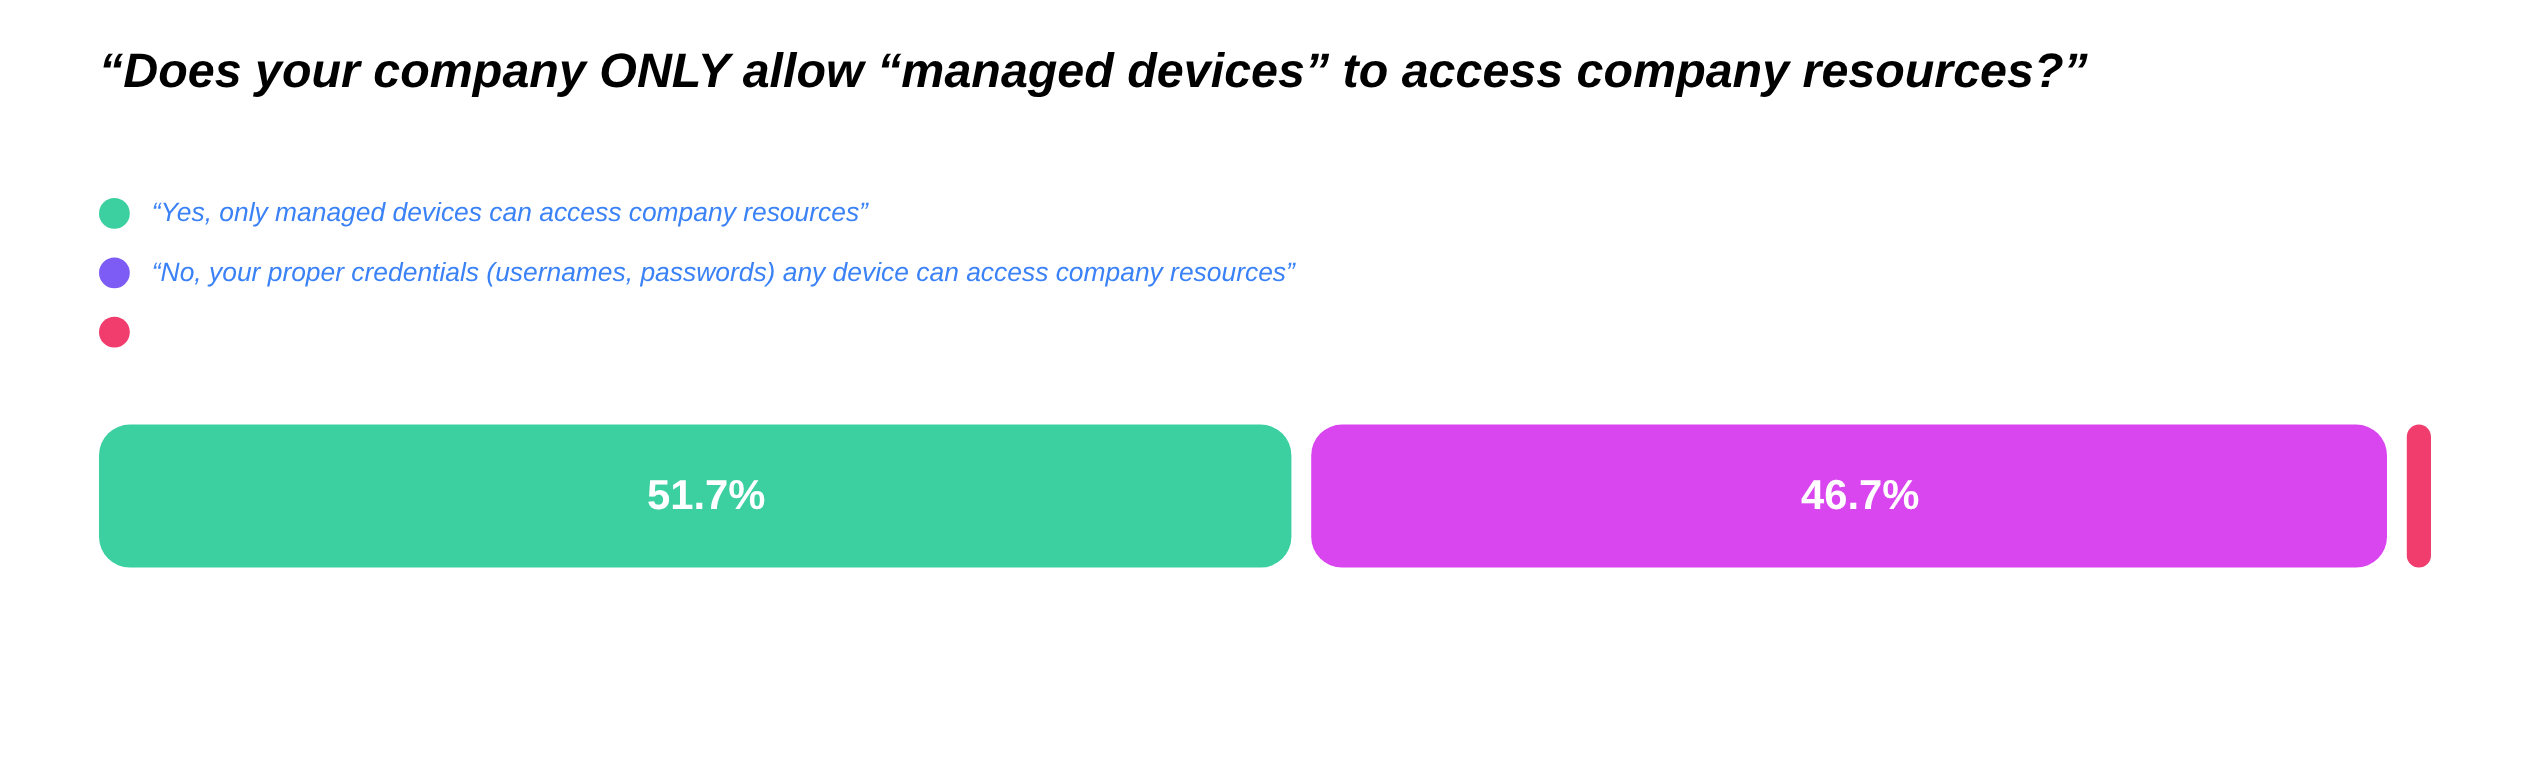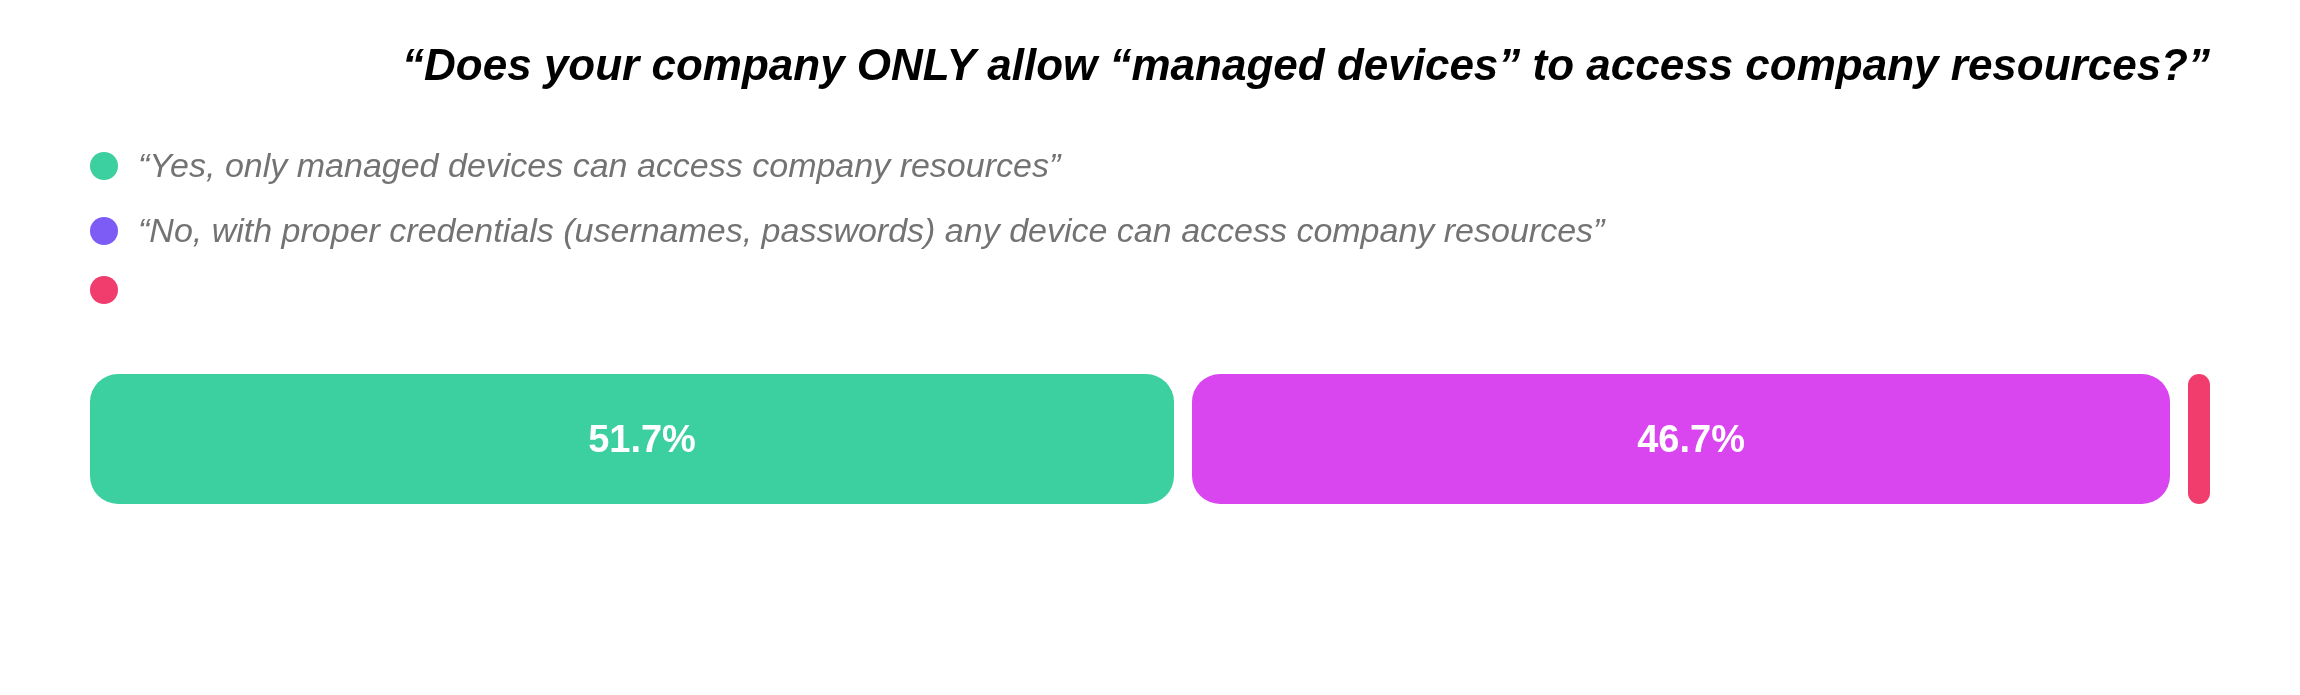--- a/index.html
+++ b/index.html
@@ -12,22 +12,22 @@
       background: #ffffff;
       width: 2300px;
       height: 695px;
       padding: 40px 90px 60px 90px;
     }
     .title {
       font-style: italic;
       font-weight: 600;
       font-size: 44px;
       color: #000000;
-      text-align: right;
-      margin-bottom: 56px;
+      text-align: left;
+      margin-bottom: 90px;
     }
     .legend {
       display: flex;
       flex-direction: column;
       gap: 26px;
       margin-bottom: 70px;
     }
     .legend-item {
       display: flex;
       align-items: center;
@@ -35,22 +35,22 @@
     }
     .legend-dot {
       width: 28px;
       height: 28px;
       border-radius: 50%;
       flex-shrink: 0;
     }
     .legend-label {
       font-style: italic;
       font-weight: 500;
-      font-size: 34px;
-      color: #737373;
+      font-size: 24px;
+      color: #3b82f6;
     }
     .bar-container {
       display: flex;
       gap: 18px;
       align-items: stretch;
       height: 130px;
     }
     .bar-segment {
       border-radius: 28px;
       display: flex;
@@ -71,21 +71,21 @@
 
 <h1 class="title">“Does your company ONLY allow “managed devices” to access company resources?”</h1>
 
 <div class="legend">
   <div class="legend-item">
     <span class="legend-dot" style="background:#3ccfa0"></span>
     <span class="legend-label">“Yes, only managed devices can access company resources”</span>
   </div>
   <div class="legend-item">
     <span class="legend-dot" style="background:#7c5cf4"></span>
-    <span class="legend-label">“No, with proper credentials (usernames, passwords) any device can access company resources”</span>
+    <span class="legend-label">“No, your proper credentials (usernames, passwords) any device can access company resources”</span>
   </div>
   <div class="legend-item">
     <span class="legend-dot" style="background:#f13c6e"></span>
   </div>
 </div>
 
 <div class="bar-container">
   <div class="bar-segment" style="background:#3ccfa0;flex:0 0 calc(51.7% - 12px)">51.7%</div>
   <div class="bar-segment" style="background:#d946ef;flex:0 0 calc(46.7% - 12px)">46.7%</div>
   <div class="bar-segment small" style="background:#f13c6e;flex:0 0 calc(1.6% - 12px)"></div>

